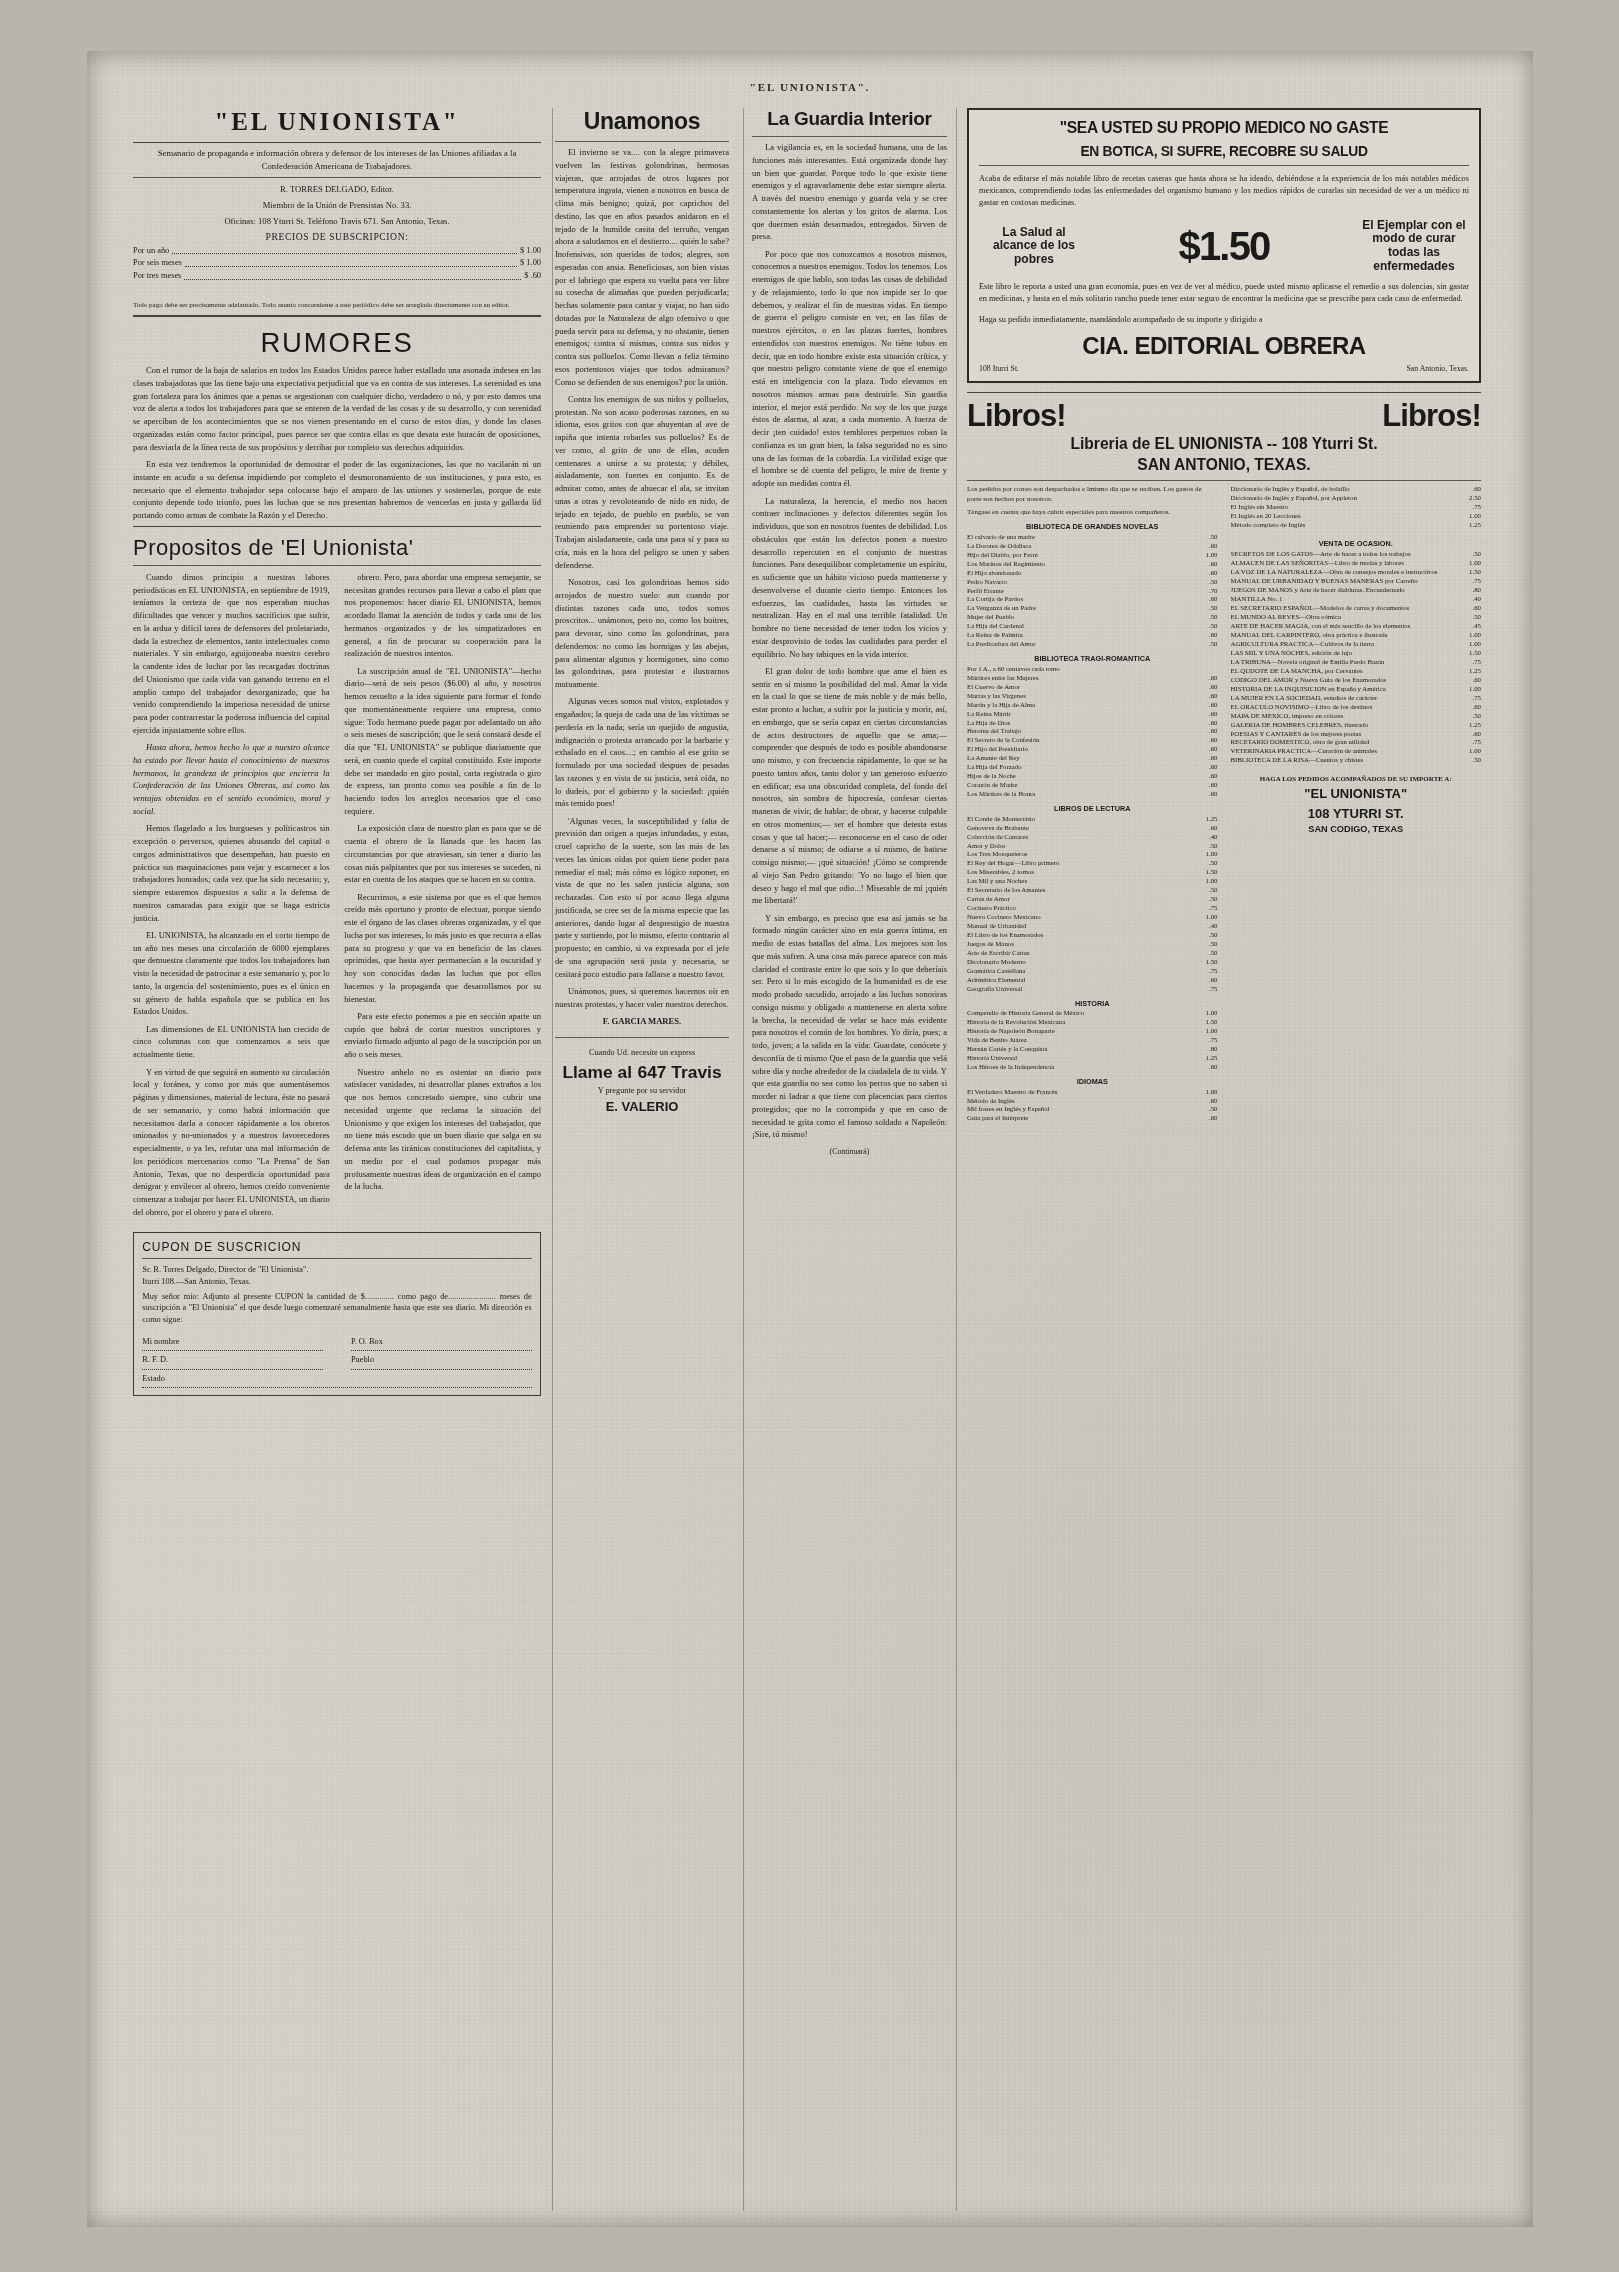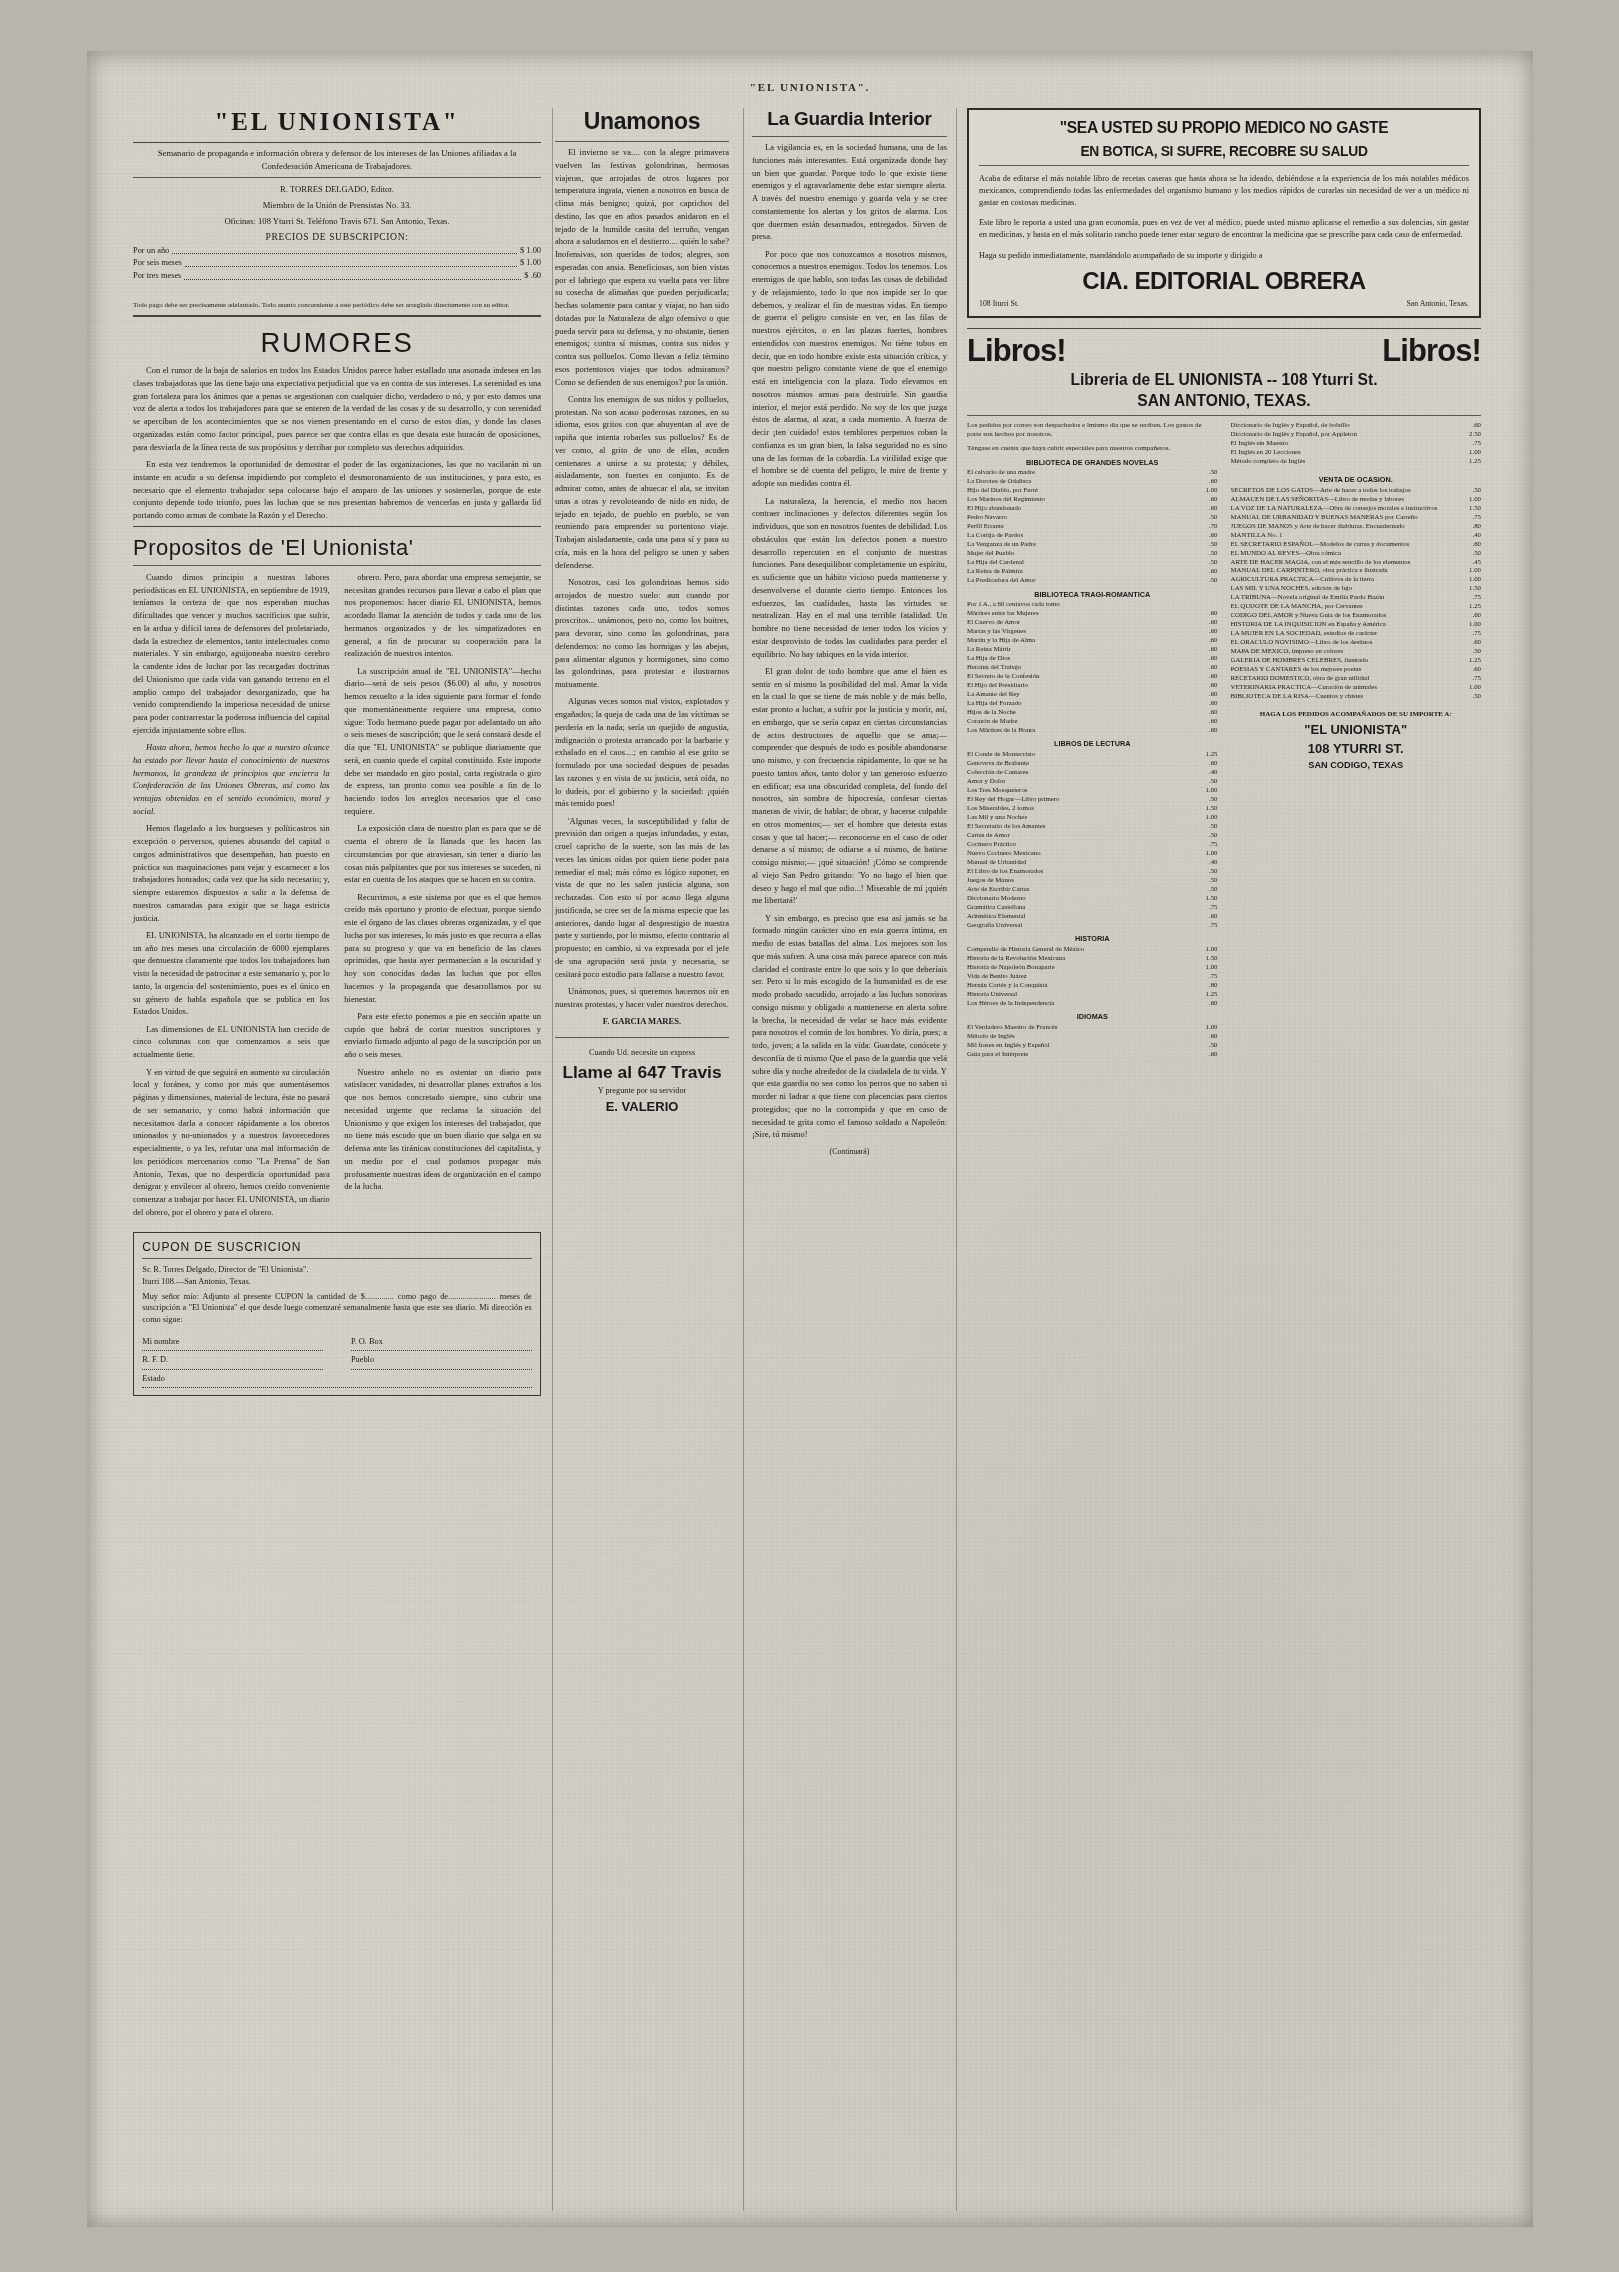--- a/index.html
+++ b/index.html
@@ -256,20 +256,25 @@
       </div>
       <div class="contnote">(Continuará)</div>
     </div>
 
     <div class="col c4">
       <div class="ad">
         <div class="adhead">"SEA USTED SU PROPIO MEDICO NO GASTE</div>
         <div class="adhead adhead2" style="margin-top:5.5px;">EN BOTICA, SI SUFRE, RECOBRE SU SALUD</div>
         <div class="hr thin"></div>
         <div class="adbody">Acaba de editarse el más notable libro de recetas caseras que hasta ahora se ha ideado, debiéndose a la experiencia de los más notables médicos mexicanos, comprendiendo todas las enfermedades del organismo humano y los medios rápidos de curarlas sin necesidad de ver a un médico ni gastar en costosas medicinas.</div>
+        <div class="pricerow">
+          <div class="lbl">La Salud al alcance de los pobres</div>
+          <div class="bigprice">$1.50</div>
+          <div class="lbl">El Ejemplar con el modo de curar todas las enfermedades</div>
+        </div>
         <div class="adbody">Este libro le reporta a usted una gran economía, pues en vez de ver al médico, puede usted mismo aplicarse el remedio a sus dolencias, sin gastar en medicinas, y hasta en el más solitario rancho puede tener estar seguro de encontrar la medicina que se prescribe para cada caso de enfermedad.</div>
         <div class="adbody center" style="margin-top:9.2px;">Haga su pedido inmediatamente, mandándolo acompañado de su importe y dirigido a</div>
         <div class="company">CIA. EDITORIAL OBRERA</div>
         <div class="addrrow">
           <span>108 Iturri St.</span>
           <span>San Antonio, Texas.</span>
         </div>
       </div>
 
       <div class="hr"></div>

